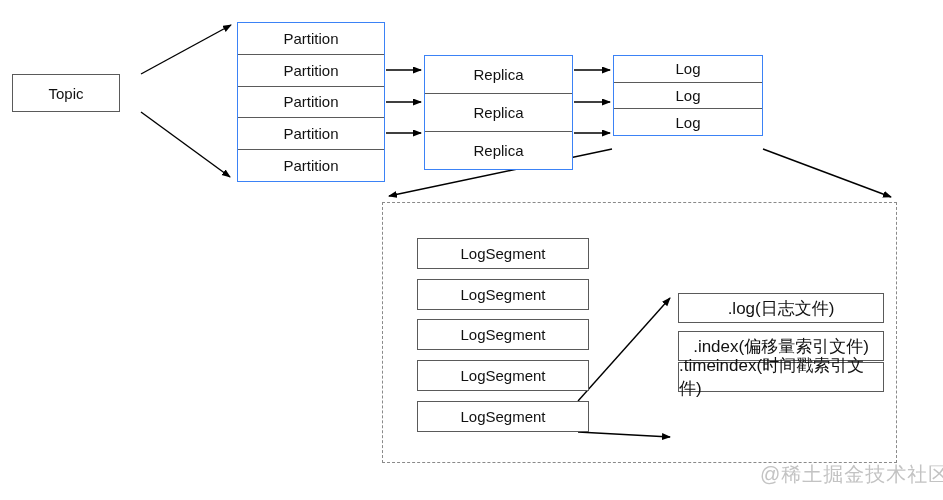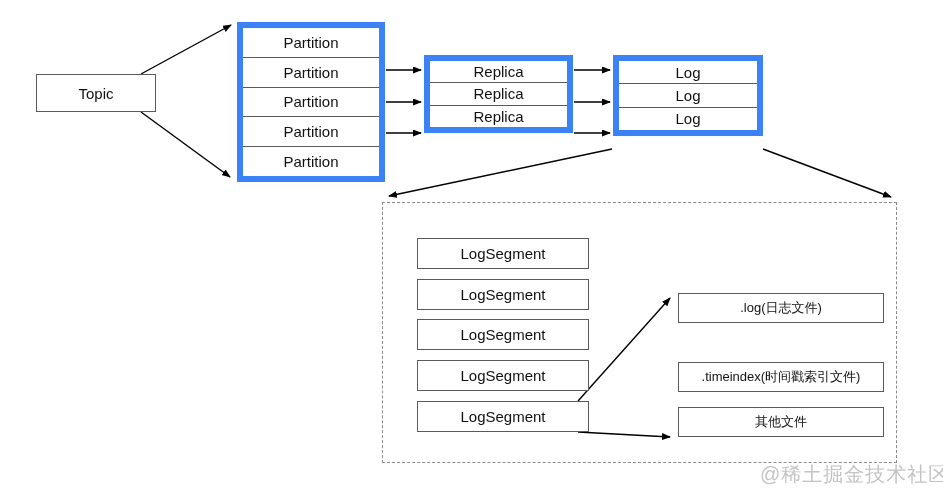--- a/index.html
+++ b/index.html
@@ -20,56 +20,56 @@
     background: #ffffff;
     display: flex;
     align-items: center;
     justify-content: center;
     font-size: 15px;
     color: #111111;
   }
 
   .stack {
     position: absolute;
-    border: 6px solid #3b82f6;
+    border: 1px solid #3b82f6;
     background: #ffffff;
     display: flex;
     flex-direction: column;
   }
   .stack .row {
     flex: 1;
     display: flex;
     align-items: center;
     justify-content: center;
     font-size: 15px;
     color: #111111;
   }
   .stack .row + .row { border-top: 1px solid #5a5a5a; }
 
-  .topic-box   { left: 36px;  top: 74px;  width: 120px; height: 38px; }
+  .topic-box   { left: 12px;  top: 74px;  width: 108px; height: 38px; }
   .partition-stack { left: 237px; top: 22px;  width: 148px; height: 160px; }
-  .replica-stack   { left: 424px; top: 55px;  width: 149px; height: 78px; }
+  .replica-stack   { left: 424px; top: 55px;  width: 149px; height: 115px; }
   .log-stack       { left: 613px; top: 55px;  width: 150px; height: 81px; }
 
   .dashed-box {
     position: absolute;
     left: 382px; top: 202px;
     width: 515px; height: 261px;
     border: 1px dashed #8a8a8a;
     background: transparent;
   }
 
   .segment-box { left: 417px; width: 172px; height: 31px; }
   .seg-0 { top: 238px; }
   .seg-1 { top: 279px; }
   .seg-2 { top: 319px; }
   .seg-3 { top: 360px; }
   .seg-4 { top: 401px; }
 
-  .file-box { left: 678px; width: 206px; height: 30px; font-size: 13px; }
+  .file-box { left: 678px; width: 206px; height: 30px; font-size: 17px; }
   .file-0 { top: 293px; }
   .file-1 { top: 331px; }
   .file-2 { top: 362px; }
   .file-3 { top: 407px; }
 
   .arrows-layer {
     position: absolute;
     left: 0; top: 0;
     width: 943px; height: 500px;
     pointer-events: none;
@@ -137,18 +137,18 @@
 
   <div class="dashed-box"></div>
 
   <div class="box segment-box seg-0">LogSegment</div>
   <div class="box segment-box seg-1">LogSegment</div>
   <div class="box segment-box seg-2">LogSegment</div>
   <div class="box segment-box seg-3">LogSegment</div>
   <div class="box segment-box seg-4">LogSegment</div>
 
   <div class="box file-box file-0">.log(日志文件)</div>
+  <div class="box file-box file-1">.index(偏移量索引文件)</div>
   <div class="box file-box file-2">.timeindex(时间戳索引文件)</div>
-  <div class="box file-box file-3">其他文件</div>
 
   <div class="watermark">@稀土掘金技术社区</div>
 
 </div>
 
 </body></html>

